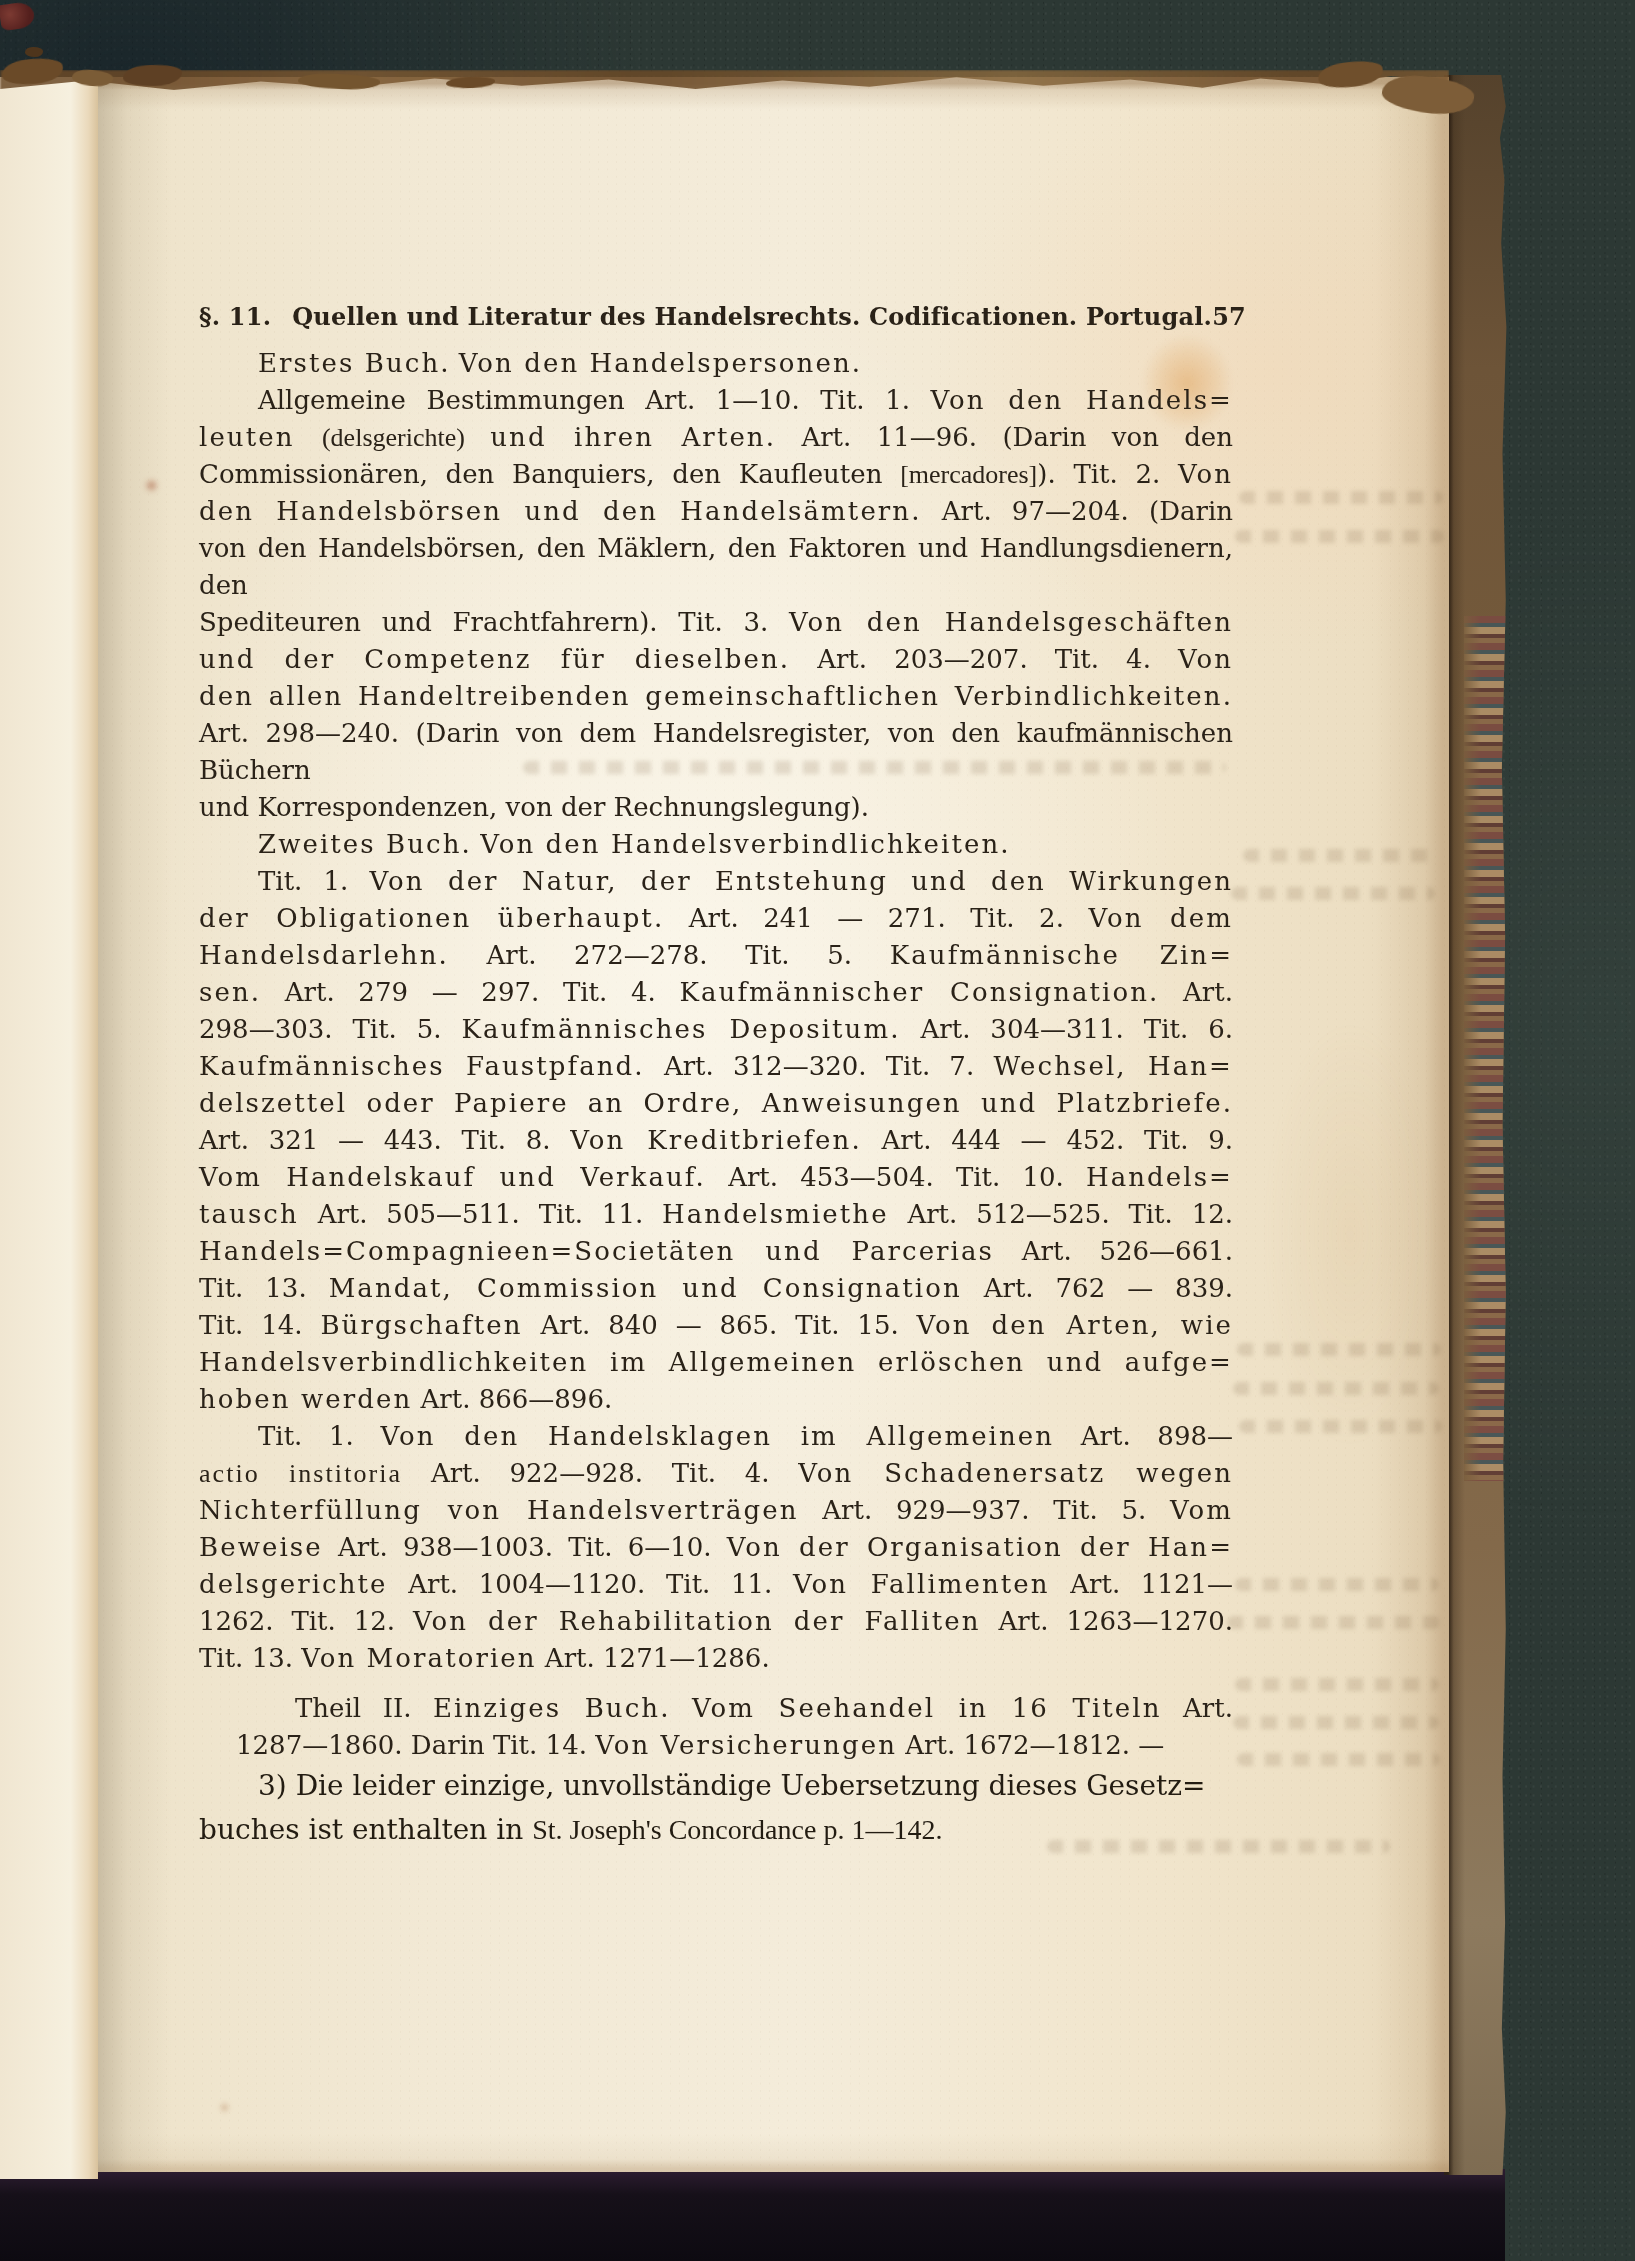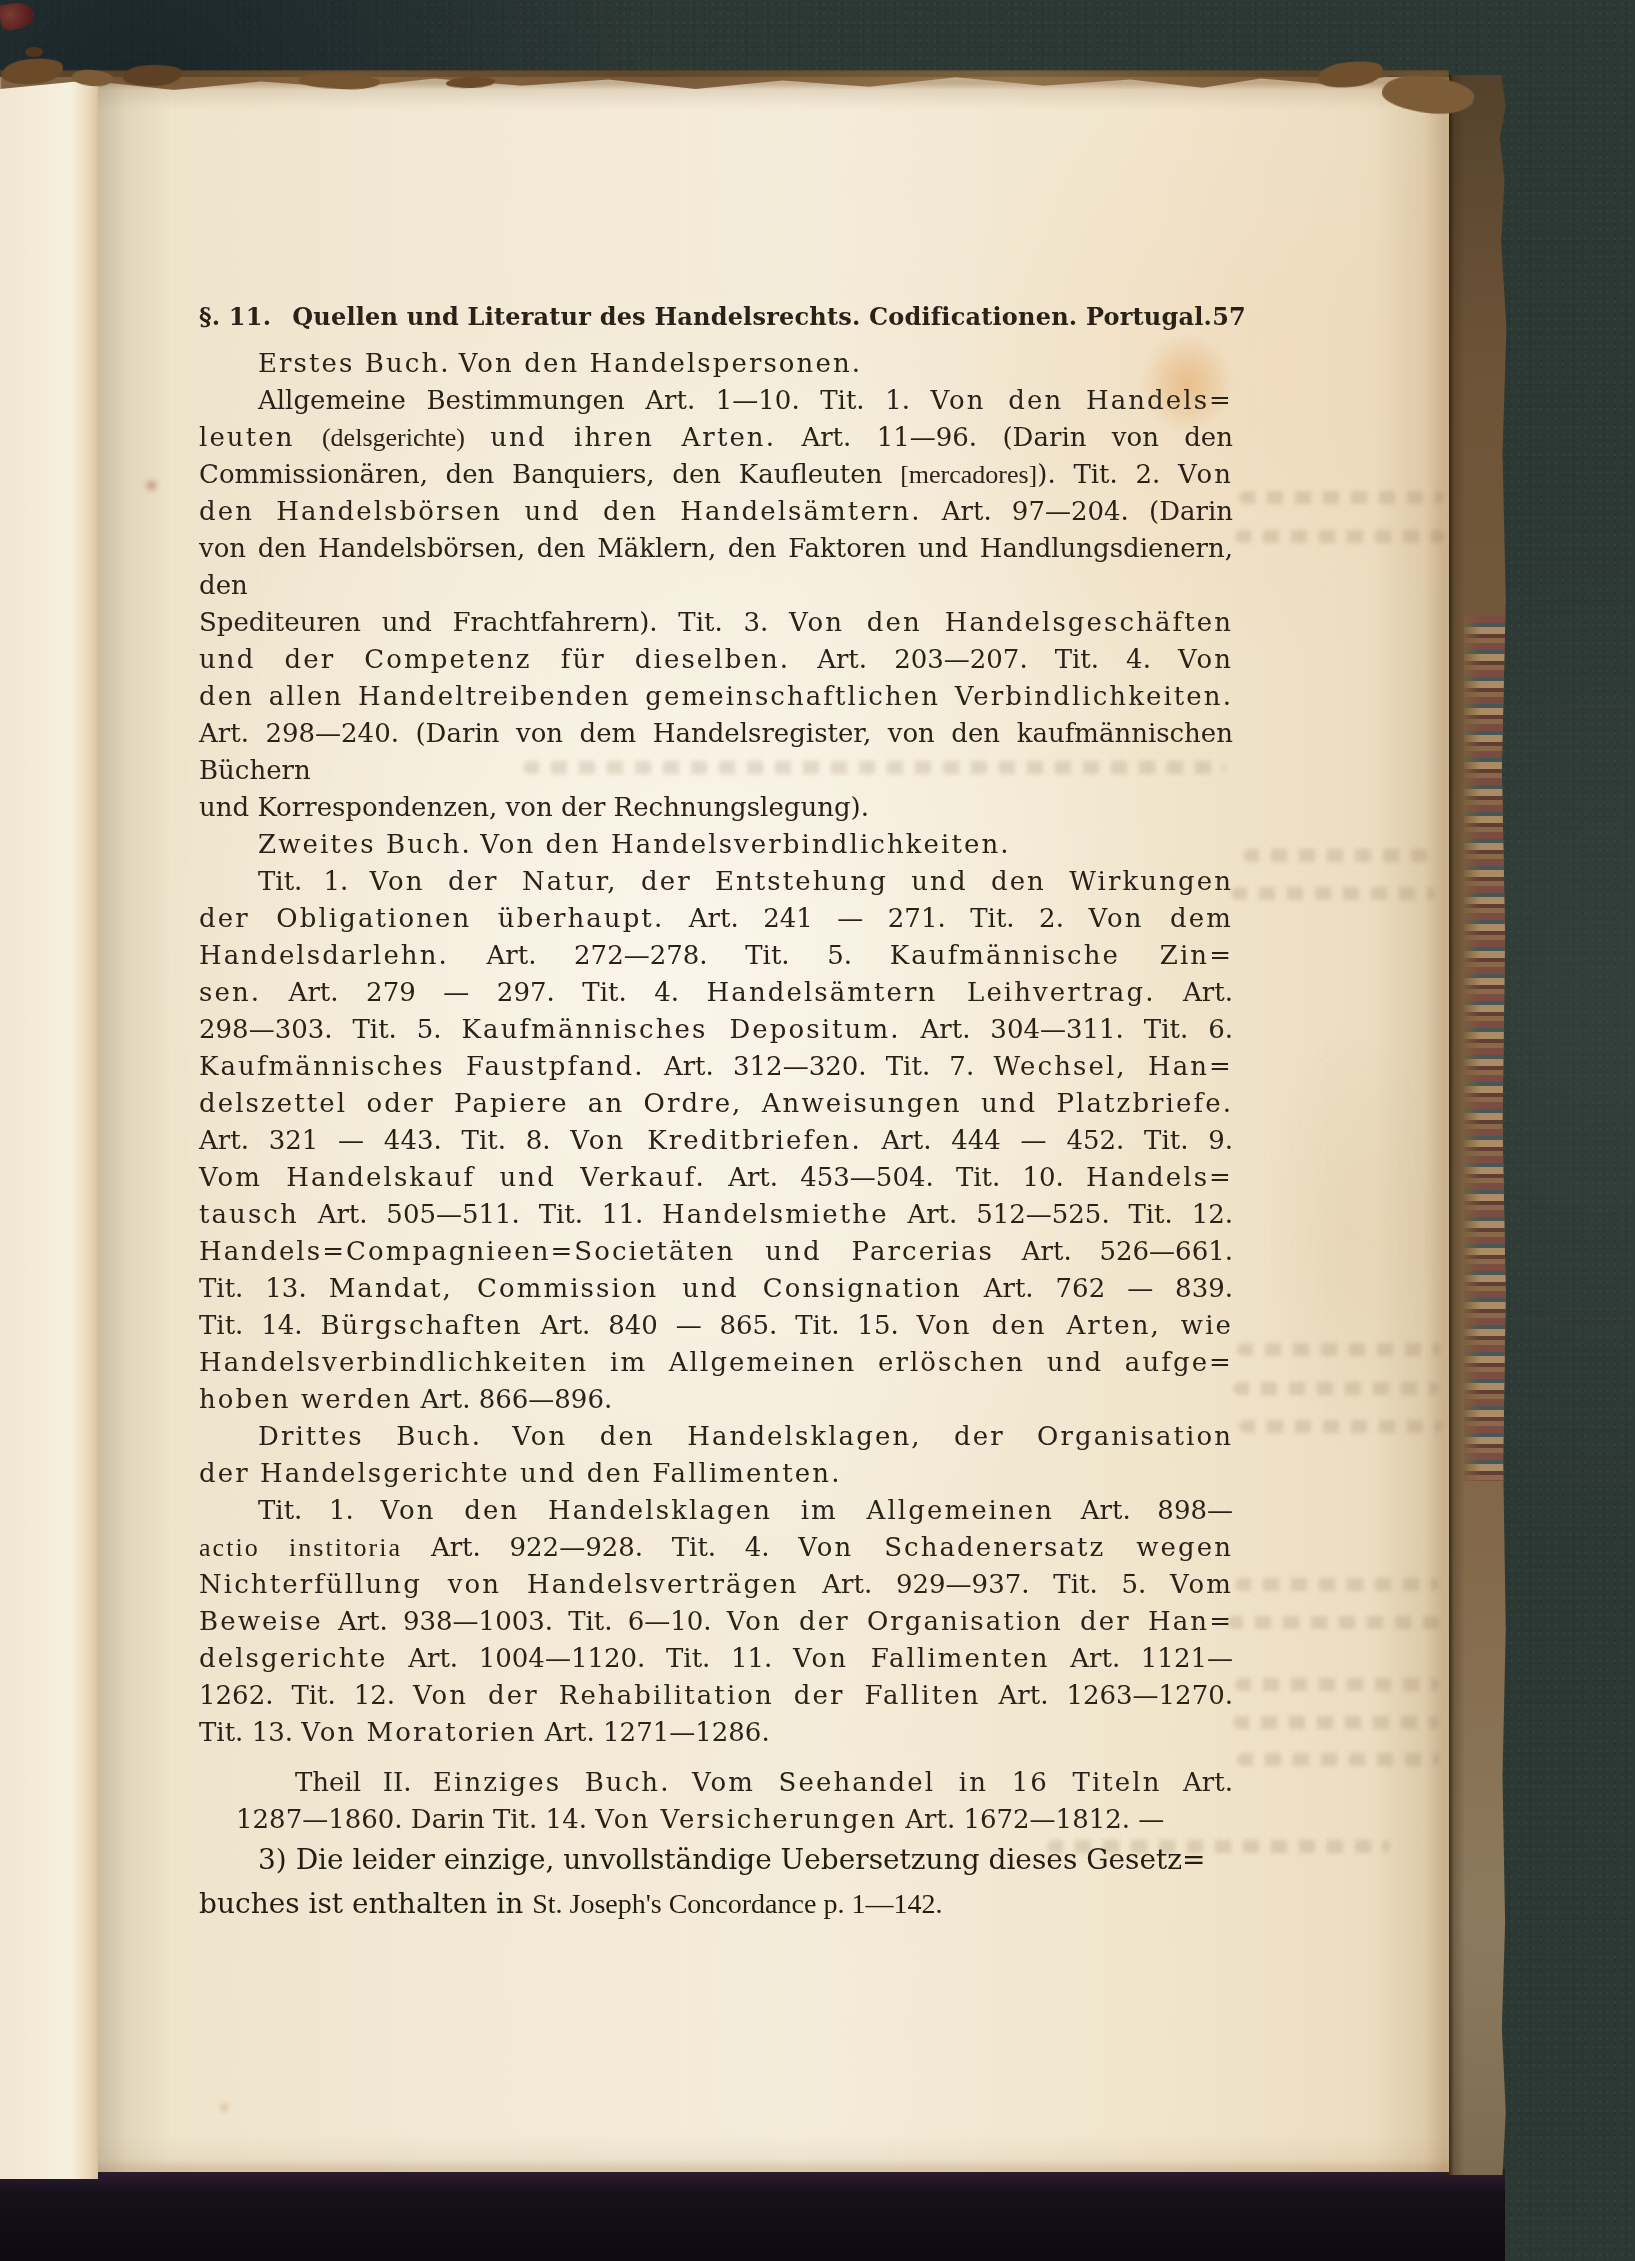--- a/index.html
+++ b/index.html
@@ -134,36 +134,32 @@
         <div class="line"><span>Art. 298—240.  (Darin von dem Handelsregister, von den kaufmännischen Büchern</span></div>
         <div class="line last"><span>und Korrespondenzen, von der Rechnungslegung).</span></div>
       </div>
       <div class="para gap">
         <div class="line first last"><span class="sp">Zweites Buch.</span><span>  </span><span class="sp">Von den Handelsverbindlichkeiten.</span></div>
       </div>
       <div class="para">
         <div class="line first"><span>Tit. 1.  </span><span class="sp">Von der Natur, der Entstehung und den Wirkungen</span></div>
         <div class="line"><span class="sp">der Obligationen überhaupt.</span><span>  Art. 241 — 271.  Tit. 2.  </span><span class="sp">Von dem</span></div>
         <div class="line"><span class="sp">Handelsdarlehn.</span><span>  Art. 272—278.  Tit. 5.  </span><span class="sp">Kaufmännische Zin=</span></div>
-        <div class="line"><span class="sp">sen.</span><span>  Art. 279 — 297.  Tit. 4.  </span><span class="sp">Handelsämtern Leihvertrag.</span><span>  Art.</span></div>
+        <div class="line"><span class="sp">sen.</span><span>  Art. 279 — 297.  Tit. 4.  </span><span class="sp">Kaufmännischer Consignation.</span><span>  Art.</span></div>
         <div class="line"><span>298—303.  Tit. 5.  </span><span class="sp">Kaufmännisches Depositum.</span><span>  Art. 304—311.  Tit. 6.</span></div>
         <div class="line"><span class="sp">Kaufmännisches Faustpfand.</span><span>  Art. 312—320.  Tit. 7.  </span><span class="sp">Wechsel, Han=</span></div>
         <div class="line"><span class="sp">delszettel oder Papiere an Ordre, Anweisungen und Platzbriefe.</span></div>
         <div class="line"><span>Art. 321 — 443.  Tit. 8.  </span><span class="sp">Von Kreditbriefen.</span><span>  Art. 444 — 452.  Tit. 9.</span></div>
         <div class="line"><span class="sp">Vom Handelskauf und Verkauf.</span><span>  Art. 453—504.  Tit. 10.  </span><span class="sp">Handels=</span></div>
         <div class="line"><span class="sp">tausch</span><span> Art. 505—511.  Tit. 11.  </span><span class="sp">Handelsmiethe</span><span> Art. 512—525.  Tit. 12.</span></div>
         <div class="line"><span class="sp">Handels=Compagnieen=Societäten und Parcerias</span><span> Art. 526—661.</span></div>
         <div class="line"><span>Tit. 13.  </span><span class="sp">Mandat, Commission und Consignation</span><span> Art. 762 — 839.</span></div>
         <div class="line"><span>Tit. 14.  </span><span class="sp">Bürgschaften</span><span> Art. 840 — 865.  Tit. 15.  </span><span class="sp">Von den Arten, wie</span></div>
         <div class="line"><span class="sp">Handelsverbindlichkeiten im Allgemeinen erlöschen und aufge=</span></div>
         <div class="line last"><span class="sp">hoben werden</span><span> Art. 866—896.</span></div>
-      </div>
-      <div class="para gap">
-        <div class="line first"><span class="sp">Drittes Buch.</span><span>  </span><span class="sp">Von den Handelsklagen, der Organisation</span></div>
-        <div class="line last"><span class="sp">der Handelsgerichte und den Fallimenten.</span></div>
       </div>
       <div class="para">
         <div class="line first"><span>Tit. 1.  </span><span class="sp">Von den Handelsklagen im Allgemeinen</span><span>  Art. 898—</span></div>
         <div class="line"><span class="sp ant">actio institoria</span><span> Art. 922—928.  Tit. 4.  </span><span class="sp">Von Schadenersatz wegen</span></div>
         <div class="line"><span class="sp">Nichterfüllung von Handelsverträgen</span><span> Art. 929—937.  Tit. 5.  </span><span class="sp">Vom</span></div>
         <div class="line"><span class="sp">Beweise</span><span> Art. 938—1003.  Tit. 6—10.  </span><span class="sp">Von der Organisation der Han=</span></div>
         <div class="line"><span class="sp">delsgerichte</span><span> Art. 1004—1120.  Tit. 11.  </span><span class="sp">Von Fallimenten</span><span> Art. 1121—</span></div>
         <div class="line"><span>1262.  Tit. 12.  </span><span class="sp">Von der Rehabilitation der Falliten</span><span> Art. 1263—1270.</span></div>
         <div class="line last"><span>Tit. 13.  </span><span class="sp">Von Moratorien</span><span> Art. 1271—1286.</span></div>
       </div>

